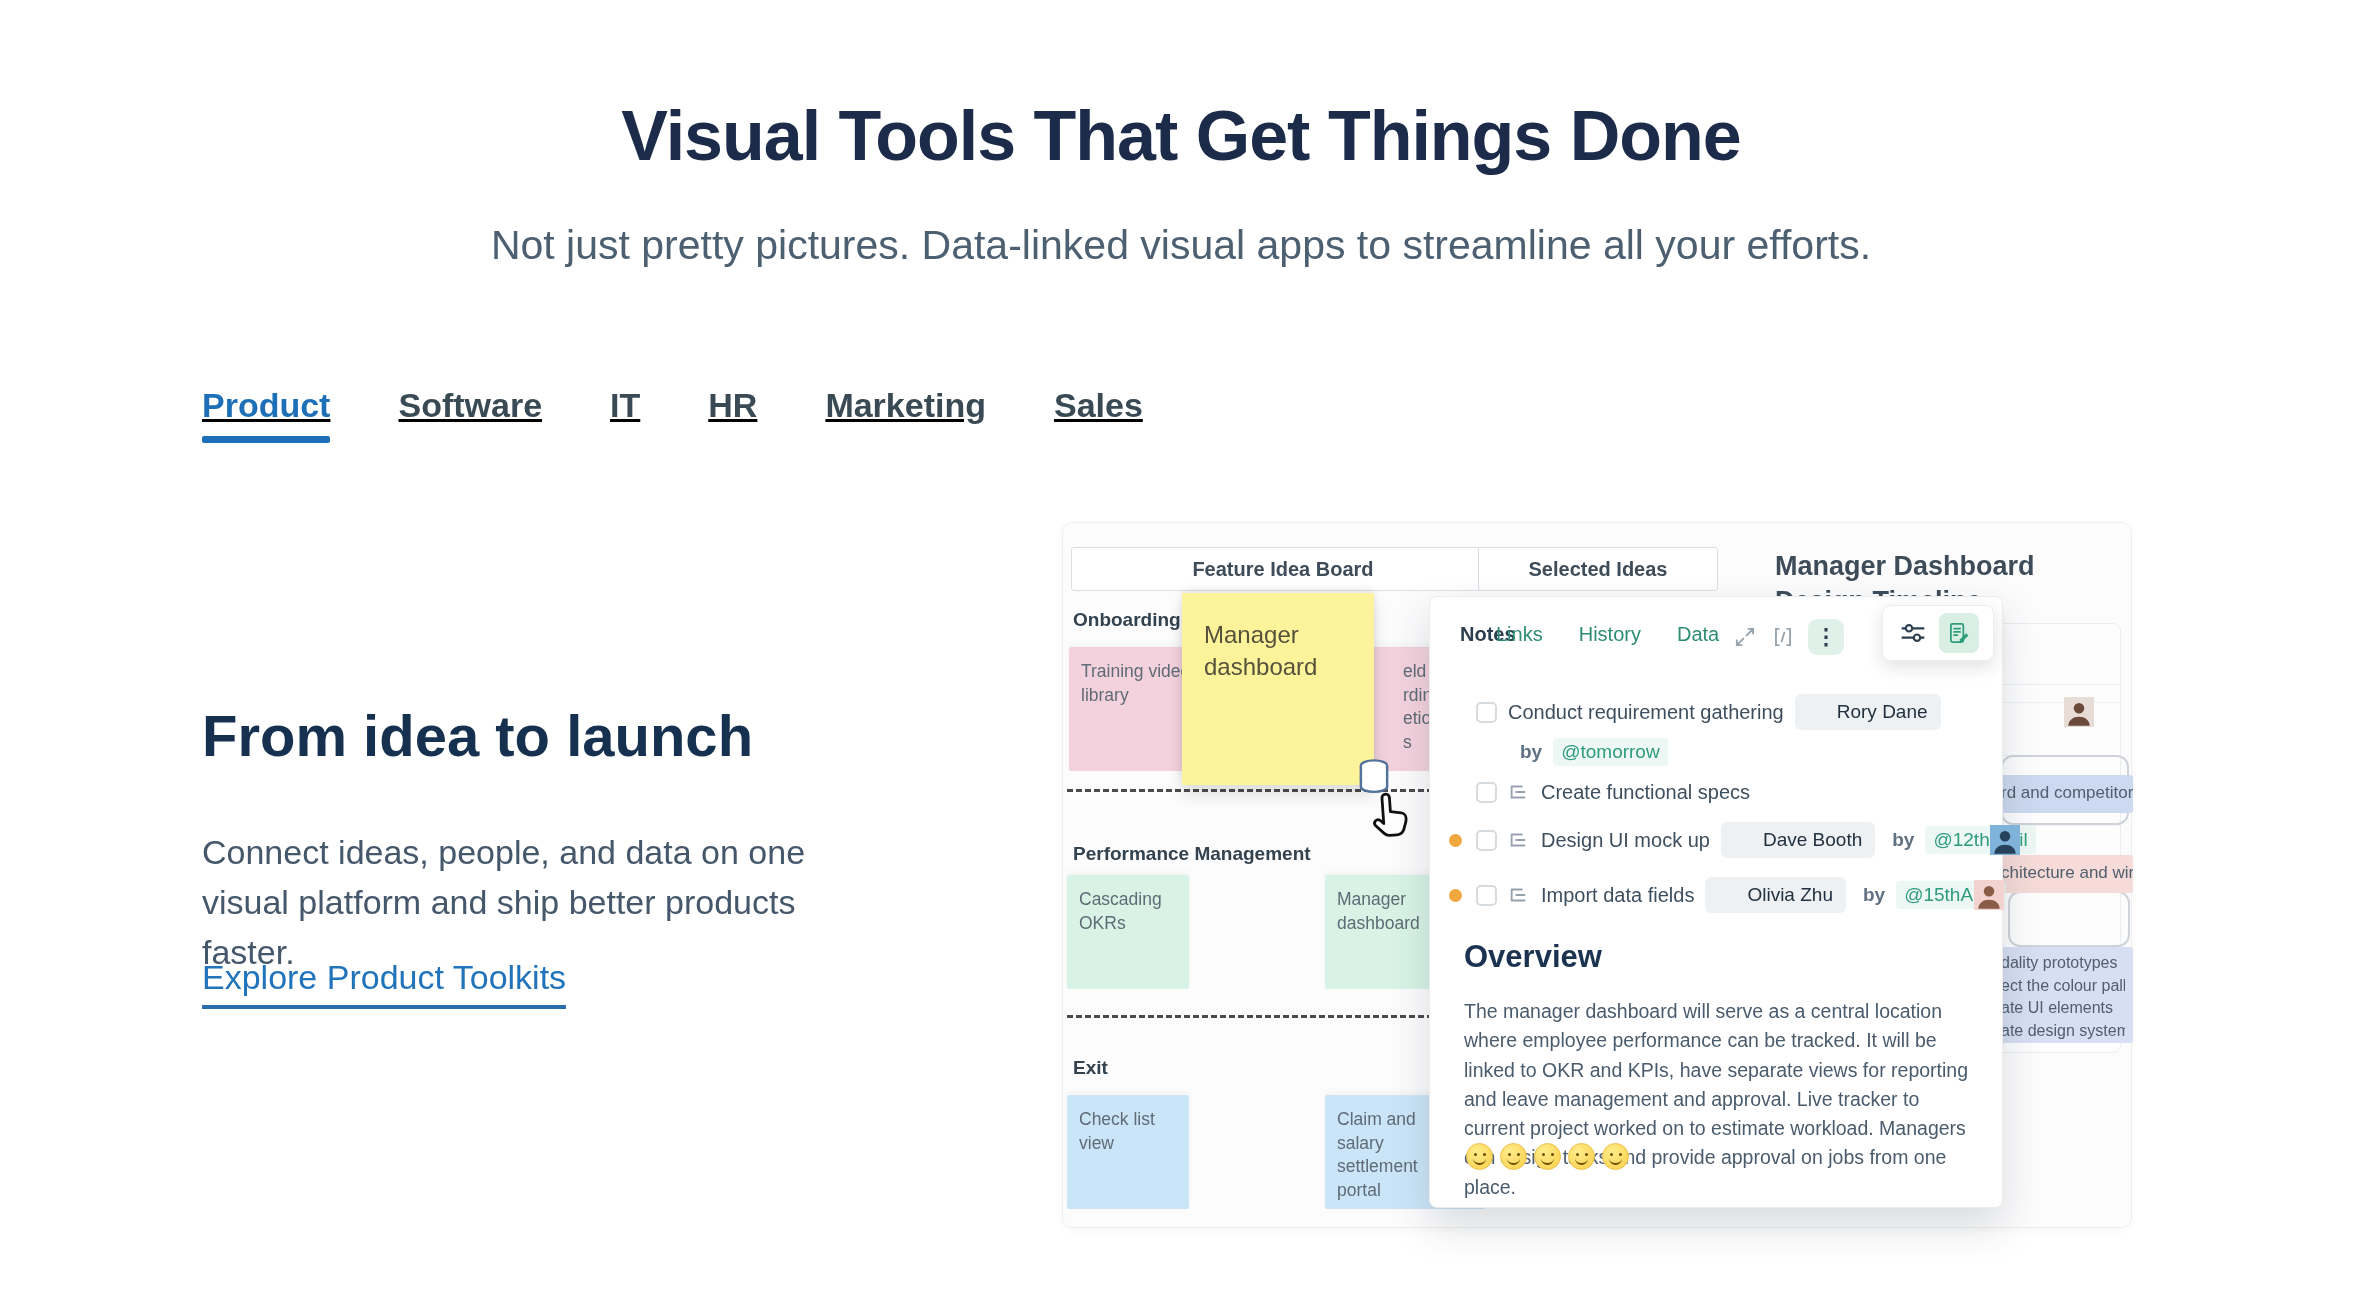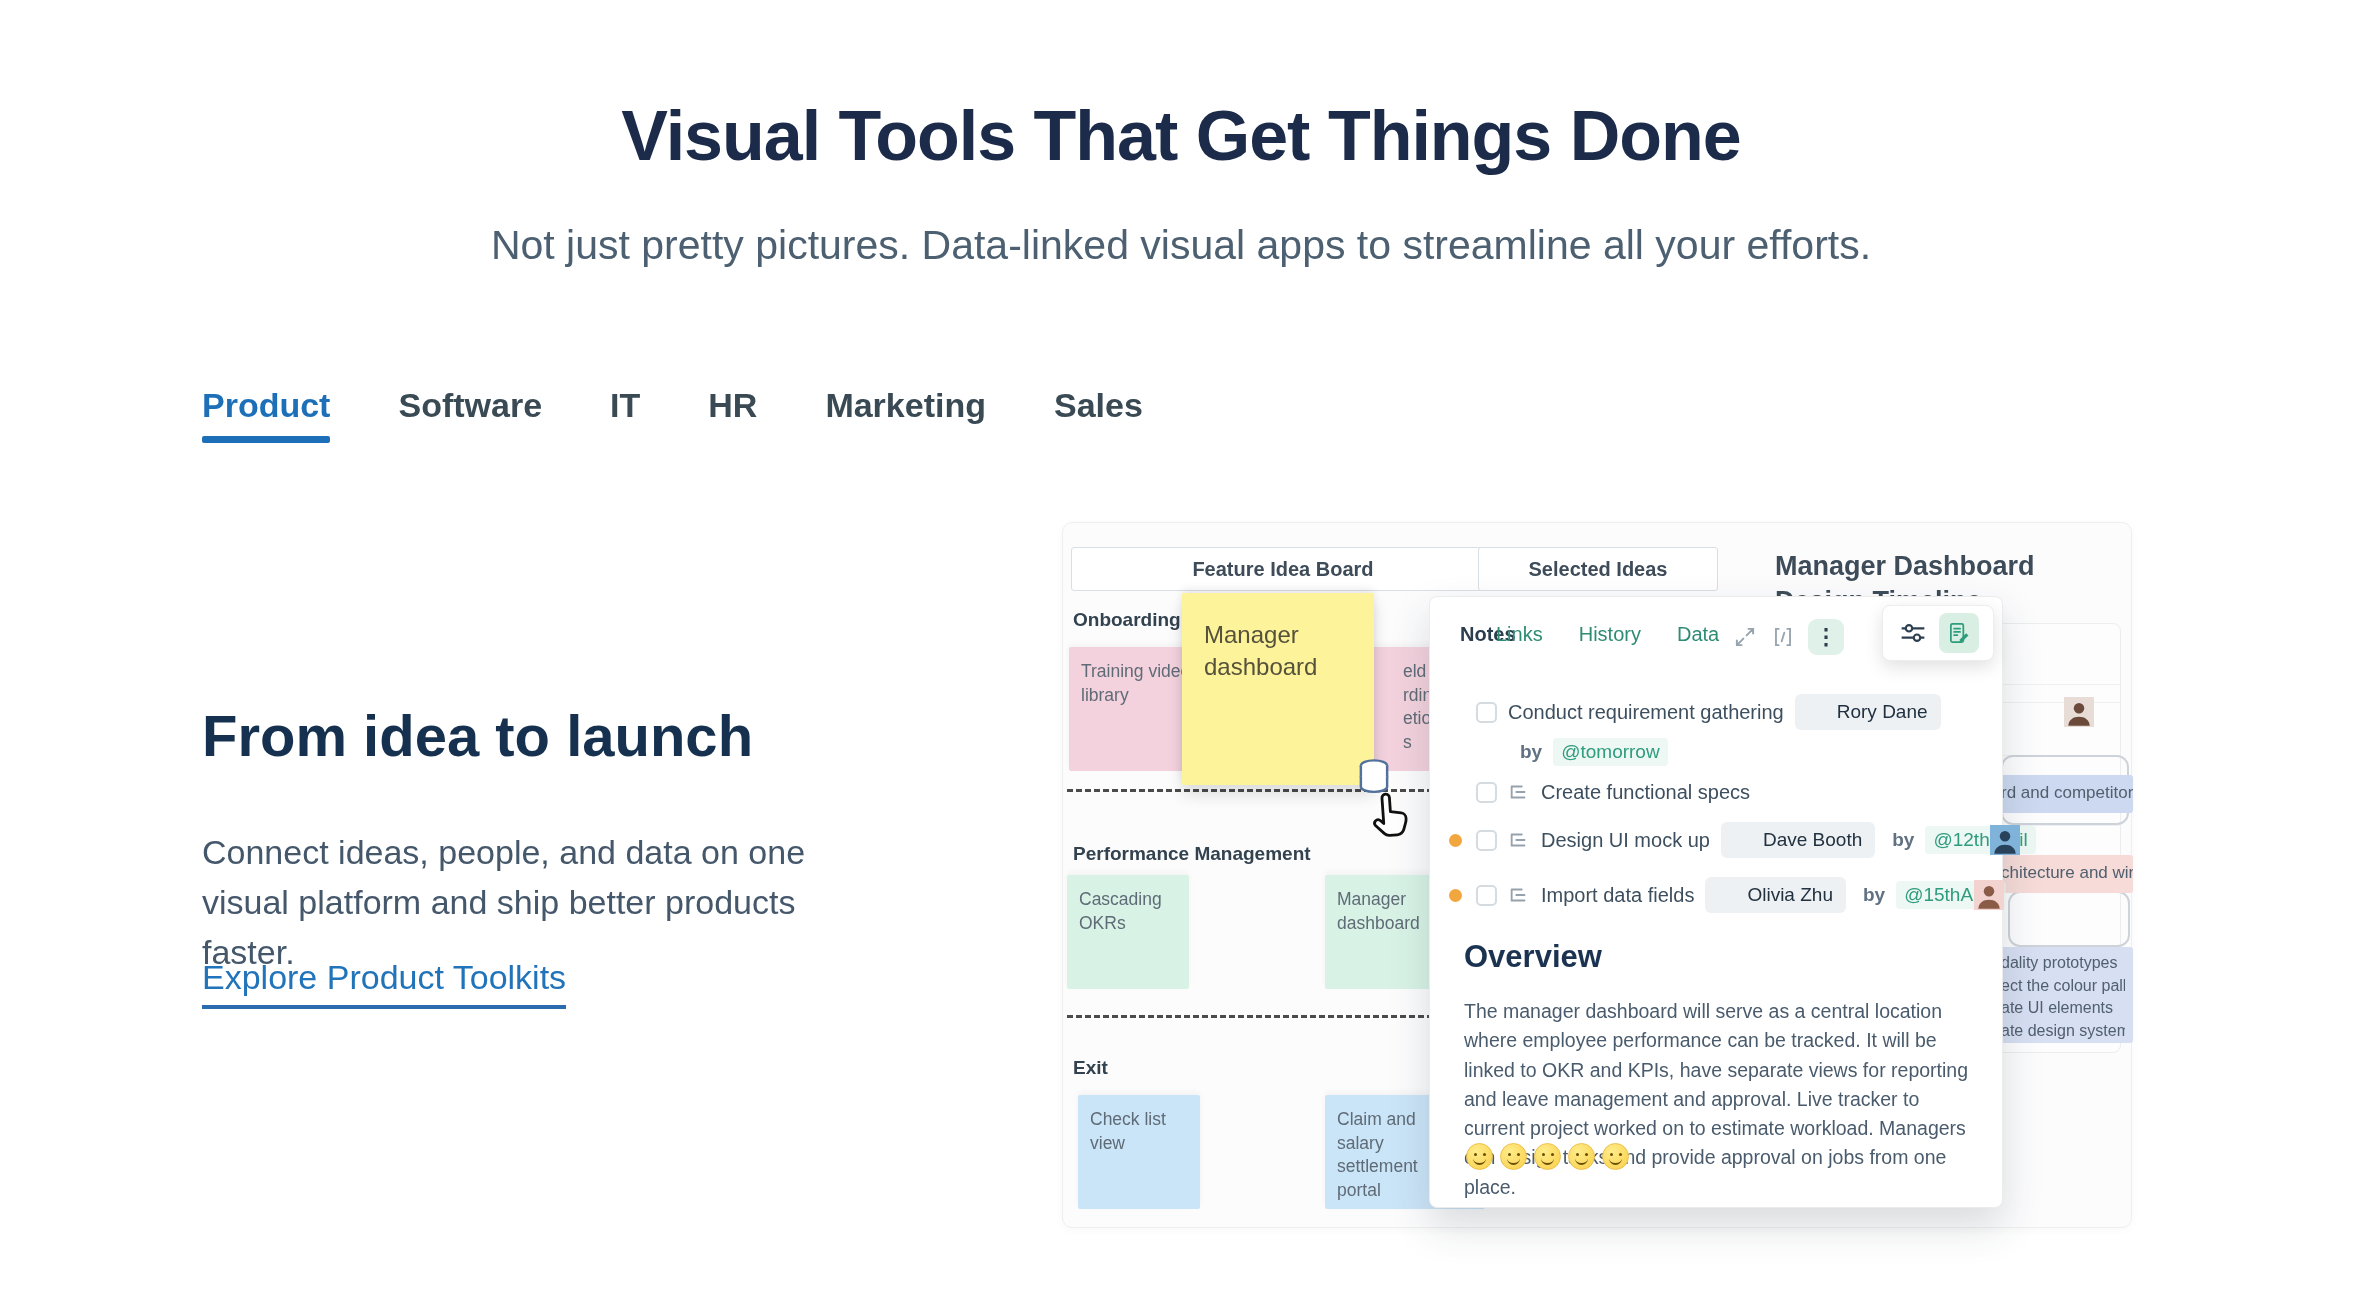--- a/index.html
+++ b/index.html
@@ -6,21 +6,21 @@
   html,body { width:2362px; height:1305px; background:#ffffff; font-family:"Liberation Sans", sans-serif; overflow:hidden; }
   .page { position:relative; width:2362px; height:1305px; background:#fff; }
 
   
   .hero-title { position:absolute; top:96px; left:0; right:0; text-align:center;
     font-size:70px; font-weight:700; color:#1b2b49; letter-spacing:-1px; }
   .hero-sub { position:absolute; top:222px; left:0; right:0; text-align:center;
     font-size:41px; font-weight:400; color:#4c6071; }
 
   
-  .tabs { position:absolute; left:202px; top:386px; display:flex; gap:68px; align-items:flex-start; }
+  .tabs { position:absolute; left:202px; top:386px; display:flex; gap:68px; align-items:flex-start;text-decoration:underline; }
   .tab { position:relative; font-size:34px; font-weight:700; color:#3a4a54; cursor:pointer; padding-bottom:18px; }
   .tab.active { color:#1d70b8; }
   .tab-underline { position:absolute; left:0; bottom:0; width:100%; height:7px; background:#1d70b8; border-radius:2px; }
 
   
   .feature-heading { position:absolute; left:202px; top:702px; font-size:58px; font-weight:700; color:#16314f; }
   .feature-body { position:absolute; left:202px; top:828px; width:690px; font-size:34px; line-height:1.47; color:#45576a; }
   .feature-cta { position:absolute; left:202px; top:958px; display:inline-block; font-size:34px; color:#2173ba;
     text-decoration:none; border-bottom:4px solid #2b6cb0; padding-bottom:8px; cursor:pointer; }
 
@@ -42,21 +42,21 @@
     box-shadow:0 -3px 6px rgba(0,0,0,0.04); }
   .pink { background:#f3d2dd; }
   .mint { background:#d8f3e6; }
   .blue { background:#cbe5f8; }
   .pink1 { left:6px; top:124px; width:150px; height:124px; }
   .pink2 { left:310px; top:124px; width:134px; height:124px; padding-left:30px; }
   .pink2 div { position:static; }
   .mint1 { left:4px;  top:352px; width:122px; height:114px; }
   .mint2 { left:132px; top:352px; width:124px; height:114px; }
   .mint3 { left:262px; top:352px; width:160px; height:114px; }
-  .blue1 { left:15px;  top:572px; width:122px; height:114px; }
+  .blue1 { left:4px;  top:572px; width:122px; height:114px; }
   .blue2 { left:132px; top:572px; width:124px; height:114px; }
   .blue3 { left:262px; top:572px; width:160px; height:114px; }
   .narrow { position:static; display:block; width:100px; }
 
   .sticky { left:119px; top:70px; width:192px; height:192px; background:#fcf39b;
     padding:26px 22px; font-size:24px; line-height:1.35; color:#56513b; z-index:3;
     box-shadow:0 -4px 8px rgba(0,0,0,0.08), 0 10px 16px rgba(0,0,0,0.12); border-radius:1px; }
 
   .dash { left:4px; width:420px; border-top:3px dashed #4b4b4b; height:0; z-index:2; }
   .dash1 { top:266px; } .dash2 { top:492px; }

